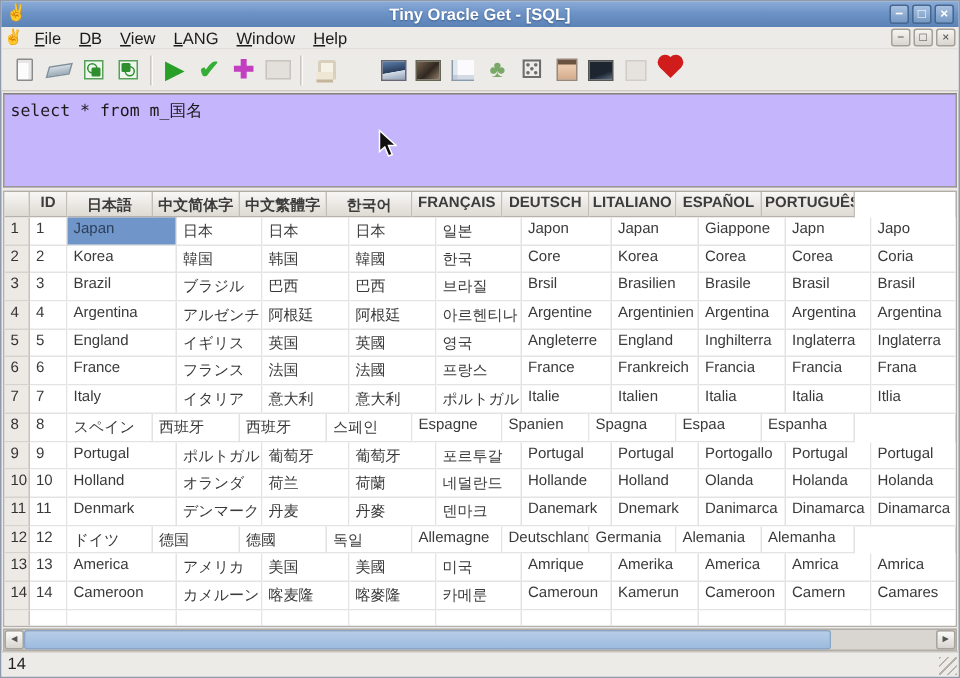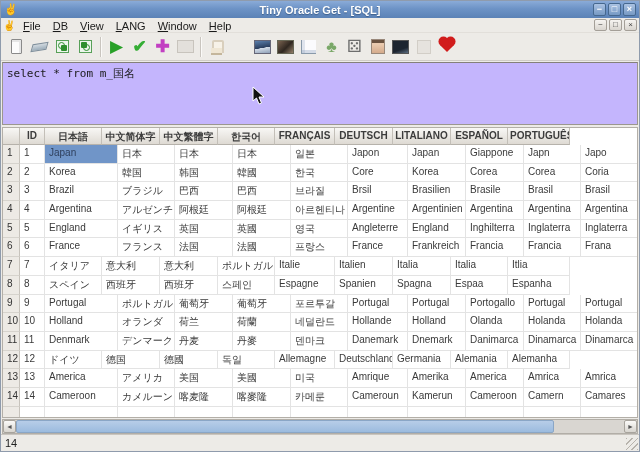--- a/index.html
+++ b/index.html
@@ -299,20 +299,21 @@
         <div class="gc " style="flex-basis: 57px; width: 57px;">프랑스</div>
         <div class="gc " style="flex-basis: 60px; width: 60px;">France</div>
         <div class="gc " style="flex-basis: 58px; width: 58px;">Frankreich</div>
         <div class="gc " style="flex-basis: 58px; width: 58px;">Francia</div>
         <div class="gc " style="flex-basis: 57px; width: 57px;">Francia</div>
         <div class="gc " style="flex-basis: 62px; width: 62px;">Frana</div>
       </div>
       <div class="grow">
         <div class="gc rowhdr" style="flex-basis: 17px; width: 17px;">7</div>
         <div class="gc " style="flex-basis: 25px; width: 25px;">7</div>
+        <div class="gc " style="flex-basis: 73px; width: 73px;">Italy</div>
         <div class="gc " style="flex-basis: 57px; width: 57px;">イタリア</div>
         <div class="gc " style="flex-basis: 58px; width: 58px;">意大利</div>
         <div class="gc " style="flex-basis: 58px; width: 58px;">意大利</div>
         <div class="gc " style="flex-basis: 57px; width: 57px;">ポルトガル</div>
         <div class="gc " style="flex-basis: 60px; width: 60px;">Italie</div>
         <div class="gc " style="flex-basis: 58px; width: 58px;">Italien</div>
         <div class="gc " style="flex-basis: 58px; width: 58px;">Italia</div>
         <div class="gc " style="flex-basis: 57px; width: 57px;">Italia</div>
         <div class="gc " style="flex-basis: 62px; width: 62px;">Itlia</div>
       </div>

